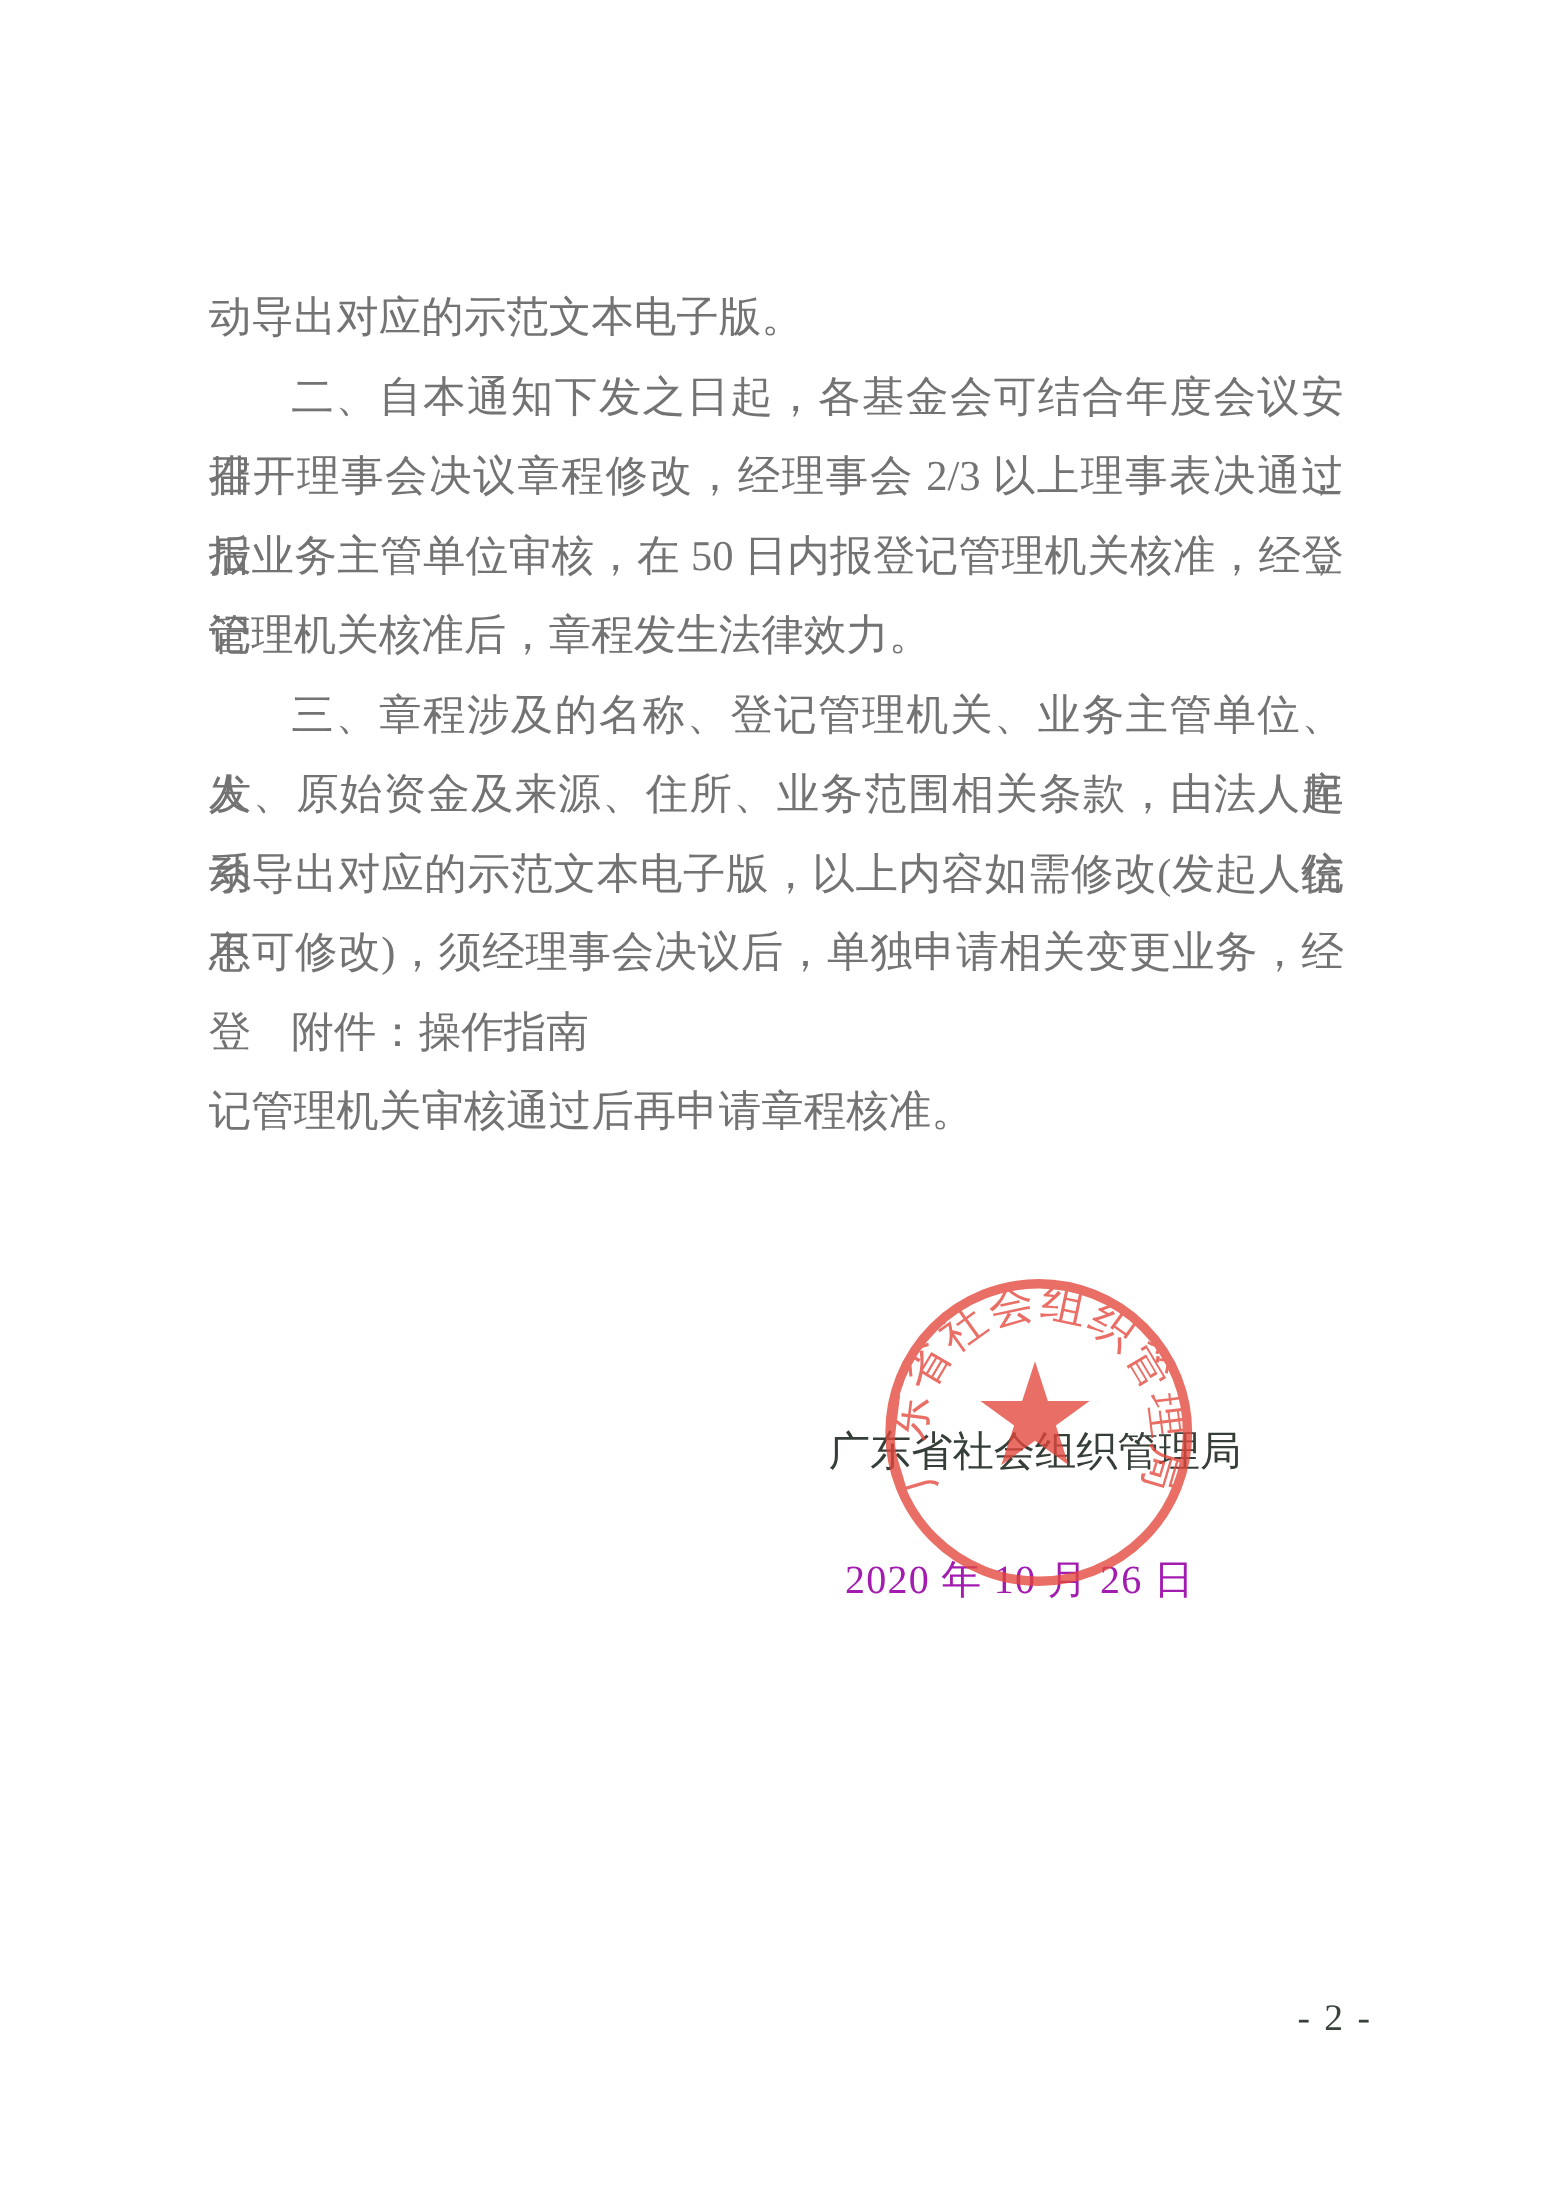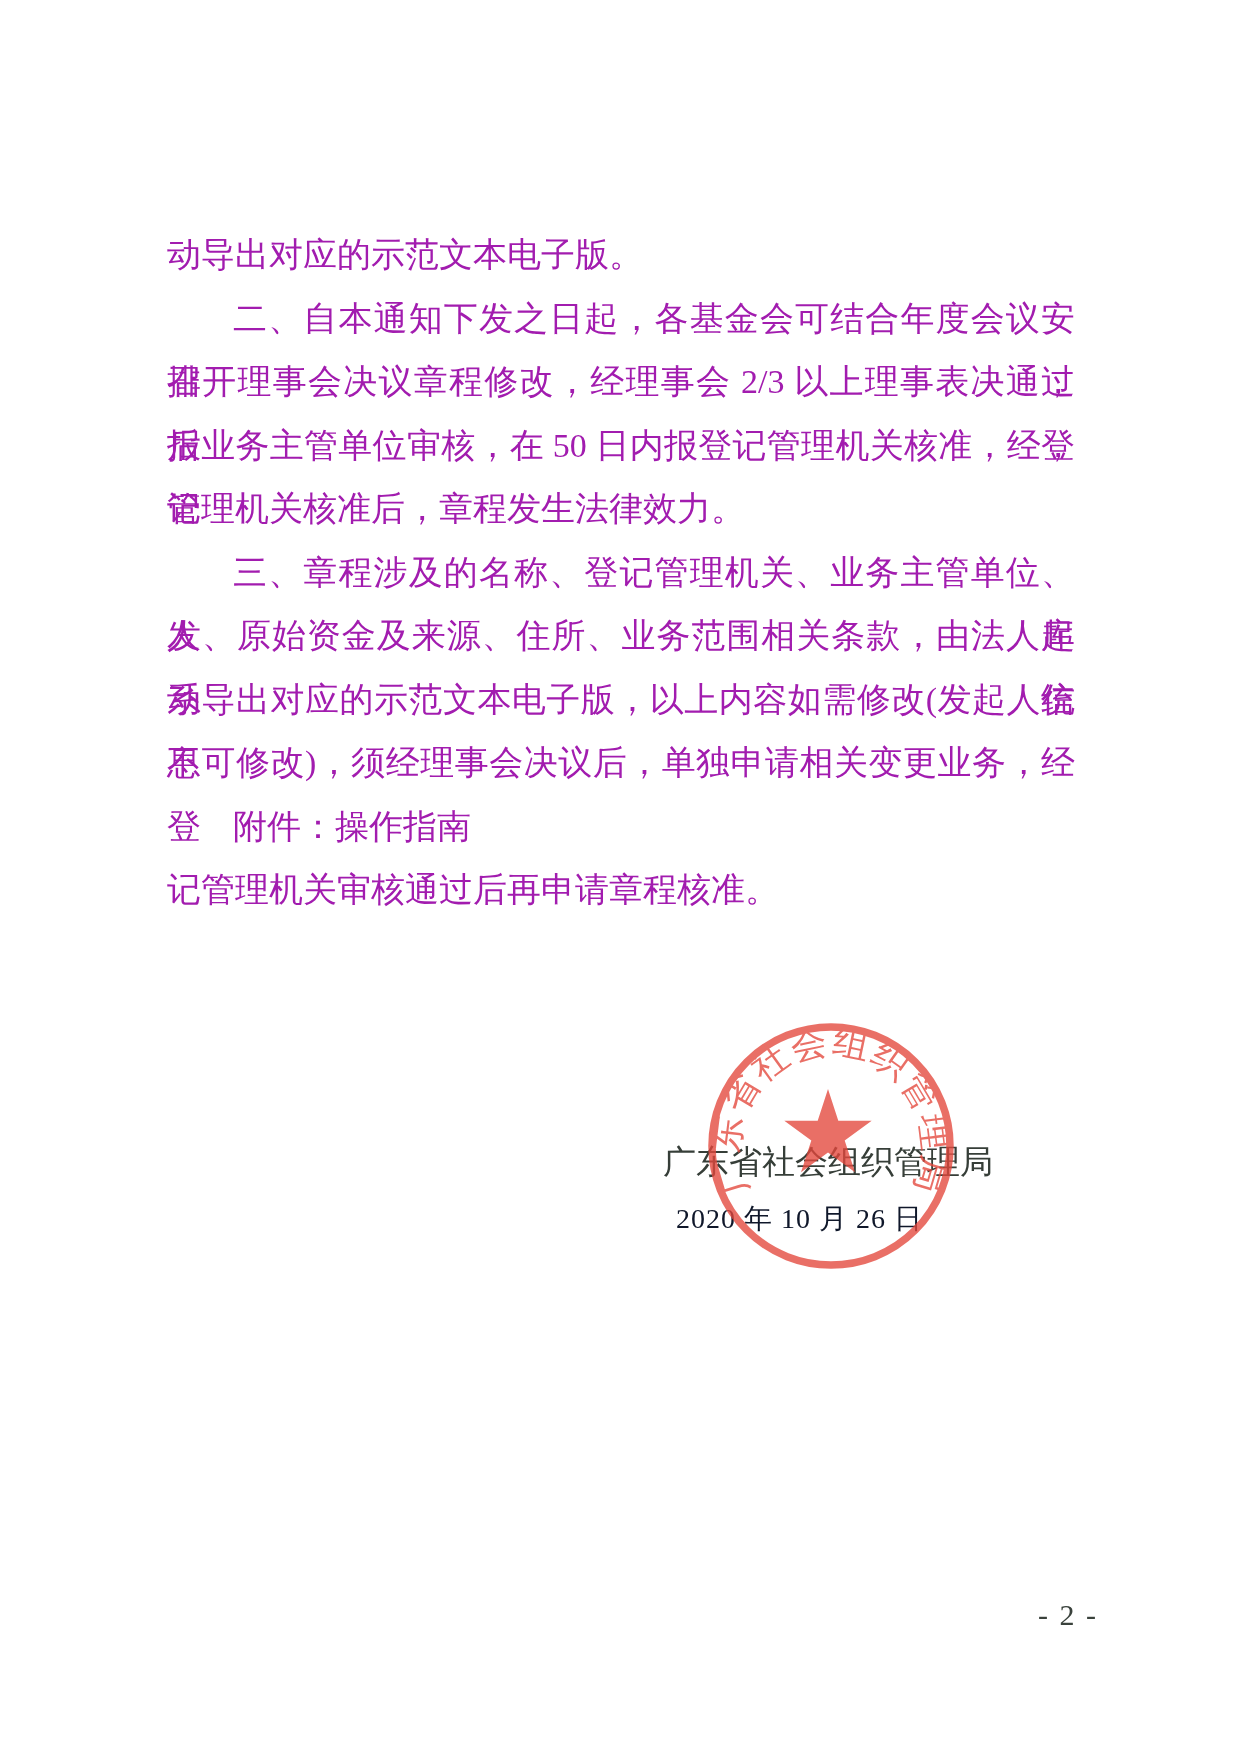--- a/index.html
+++ b/index.html
@@ -11,21 +11,21 @@
     overflow: hidden;
     font-family: "Liberation Serif", "DejaVu Serif", serif;
   }
   
   .body-text {
     position: absolute;
     left: 167px;
     top: 223px;
     width: 908px;
     font-size: 34px;
-    color: #a21caf;
+    color: #737373;
     font-weight: 400;
   }
   .line {
     height: 63.5px;
     line-height: 63.5px;
     margin: 0;
   }
   .just {
     text-align: justify;
     text-align-last: justify;
@@ -40,25 +40,25 @@
     width: 332px;
     height: 63px;
     line-height: 63px;
     font-size: 33px;
     color: #363e38;
     white-space: nowrap;
   }
   .sig-date {
     position: absolute;
     left: 676px;
-    top: 1188px;
+    top: 1232px;
     height: 62px;
     line-height: 62px;
-    font-size: 28px;
-    color: #0f172a;
+    font-size: 32px;
+    color: #a21caf;
     letter-spacing: 1px;
     white-space: nowrap;
   }
 
   
   .seal {
     position: absolute;
     left: 704px;
     top: 1019px;
     width: 254px;

